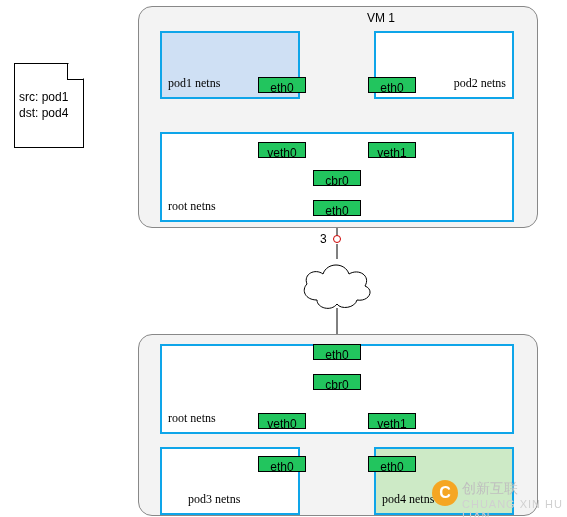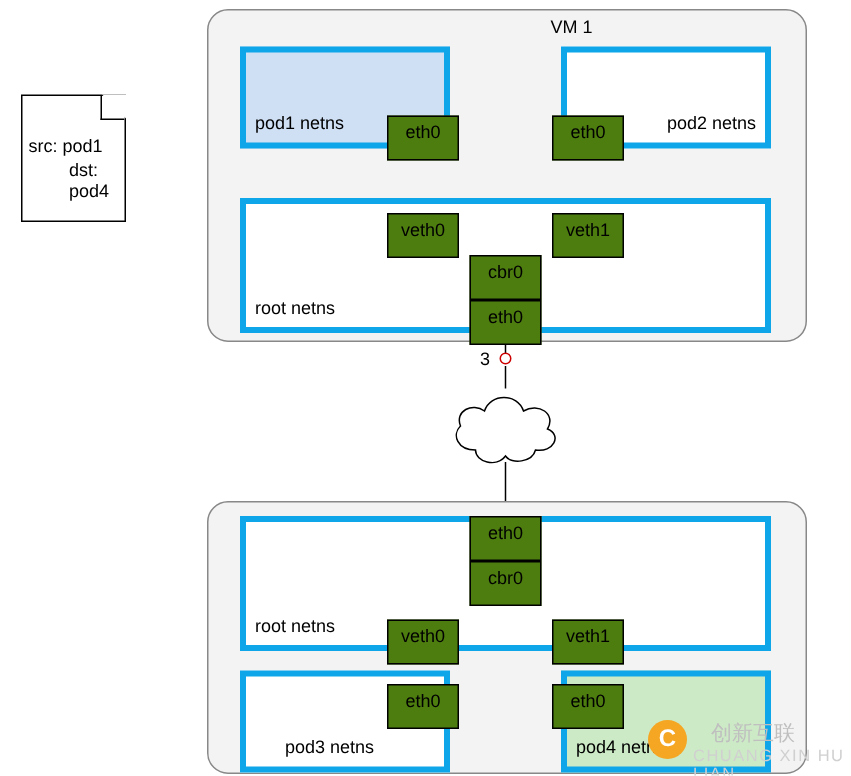--- a/index.html
+++ b/index.html
@@ -13,22 +13,23 @@
     font-size: 12px;
     background: #fff;
   }
   .abs { position: absolute; }
   .vm-box {
     border: 1px solid #888;
     border-radius: 14px;
     background: #f3f3f3;
   }
   .plain-box {
-    border: 4px solid #0ea5e9;
+    border: 2px solid #0ea5e9;
     background: #fff;
+    font-family: Liberation Serif, serif;
   }
   .label-inside {
     position: absolute;
     font-size: 12px;
   }
   .packet {
     border: 1px solid #000;
     background: #fff;
     width: 70px;
     height: 85px;
@@ -43,24 +44,24 @@
   }
   .packet .cut {
     position: absolute;
     top: -1px; right: -1px;
     width: 0; height: 0;
     border-left: 16px solid transparent;
     border-top: 16px solid #fff;
   }
   .small-box {
     border: 1px solid #000;
-    background: #4d7c0f;
+    background: #22c55e;
     text-align: center;
     line-height: 20px;
-    height: 30px;
+    height: 16px;
     font-size: 12px;
   }
   .cloud svg { display: block; }
   .marker {
     width: 8px; height: 8px;
     border: 1px solid #c00;
     border-radius: 50%;
     background: #fff;
   }
   .watermark {
@@ -111,21 +112,21 @@
 
   <line x1="282" y1="435" x2="282" y2="456" stroke="#000"></line>
 
   <line x1="392" y1="435" x2="392" y2="456" stroke="#000"></line>
 </svg>
 
 <div class="abs packet" style="left:14px; top:63px;">
   <div class="cut"></div>
   <div class="fold"></div>
   <div class="label-inside" style="left:4px; top:26px;">src: pod1</div>
-  <div class="label-inside" style="left:4px; top:42px;margin-left:27px;">dst: pod4</div>
+  <div class="label-inside" style="left:4px; top:42px;">dst: pod4</div>
 </div>
 
 <div class="abs vm-box" style="left:138px; top:6px; width:400px; height:222px;">
   <div class="label-inside" style="left:190px; top:4px; font-size:12px;margin-left:38px;">VM 1</div>
 </div>
 
 <div class="abs plain-box" style="left:160px; top:31px; width:140px; height:68px; background:#cfe0f4;">
   <div class="label-inside" style="left:6px; bottom:6px;">pod1 netns</div>
 </div>
 <div class="abs small-box" style="left:258px; top:77px; width:48px;">eth0</div>
@@ -166,14 +167,14 @@
   <div class="label-inside" style="left:6px; bottom:6px;margin-left:20px;">pod3 netns</div>
 </div>
 <div class="abs small-box" style="left:258px; top:456px; width:48px;">eth0</div>
 
 <div class="abs plain-box" style="left:374px; top:447px; width:140px; height:68px; background:#cdeac6;">
   <div class="label-inside" style="left:6px; bottom:6px;">pod4 netns</div>
 </div>
 <div class="abs small-box" style="left:368px; top:456px; width:48px;">eth0</div>
 
 <div class="abs logo-c" style="left:432px; top:480px;">C</div>
-<div class="abs" style="left:462px; top:480px; color:#bfbfbf; font-size:14px;margin-left:12px;">创新互联</div>
+<div class="abs" style="left:462px; top:480px; color:#bfbfbf; font-size:14px;">创新互联</div>
 <div class="abs watermark" style="left:462px; top:498px;">CHUANG XIN HU LIAN</div>
 
 </body></html>

